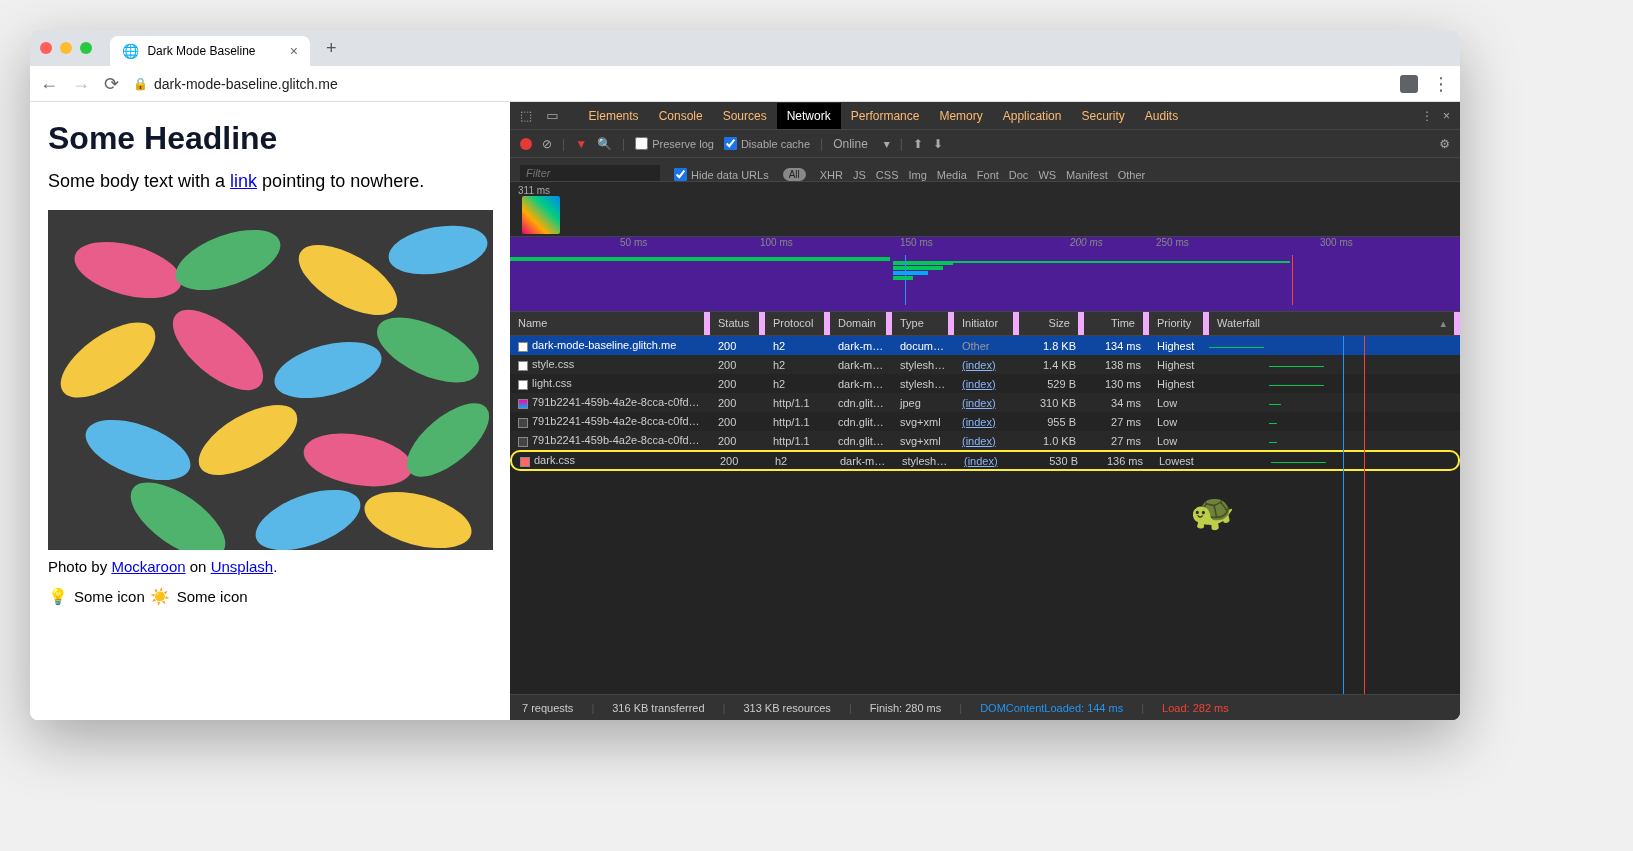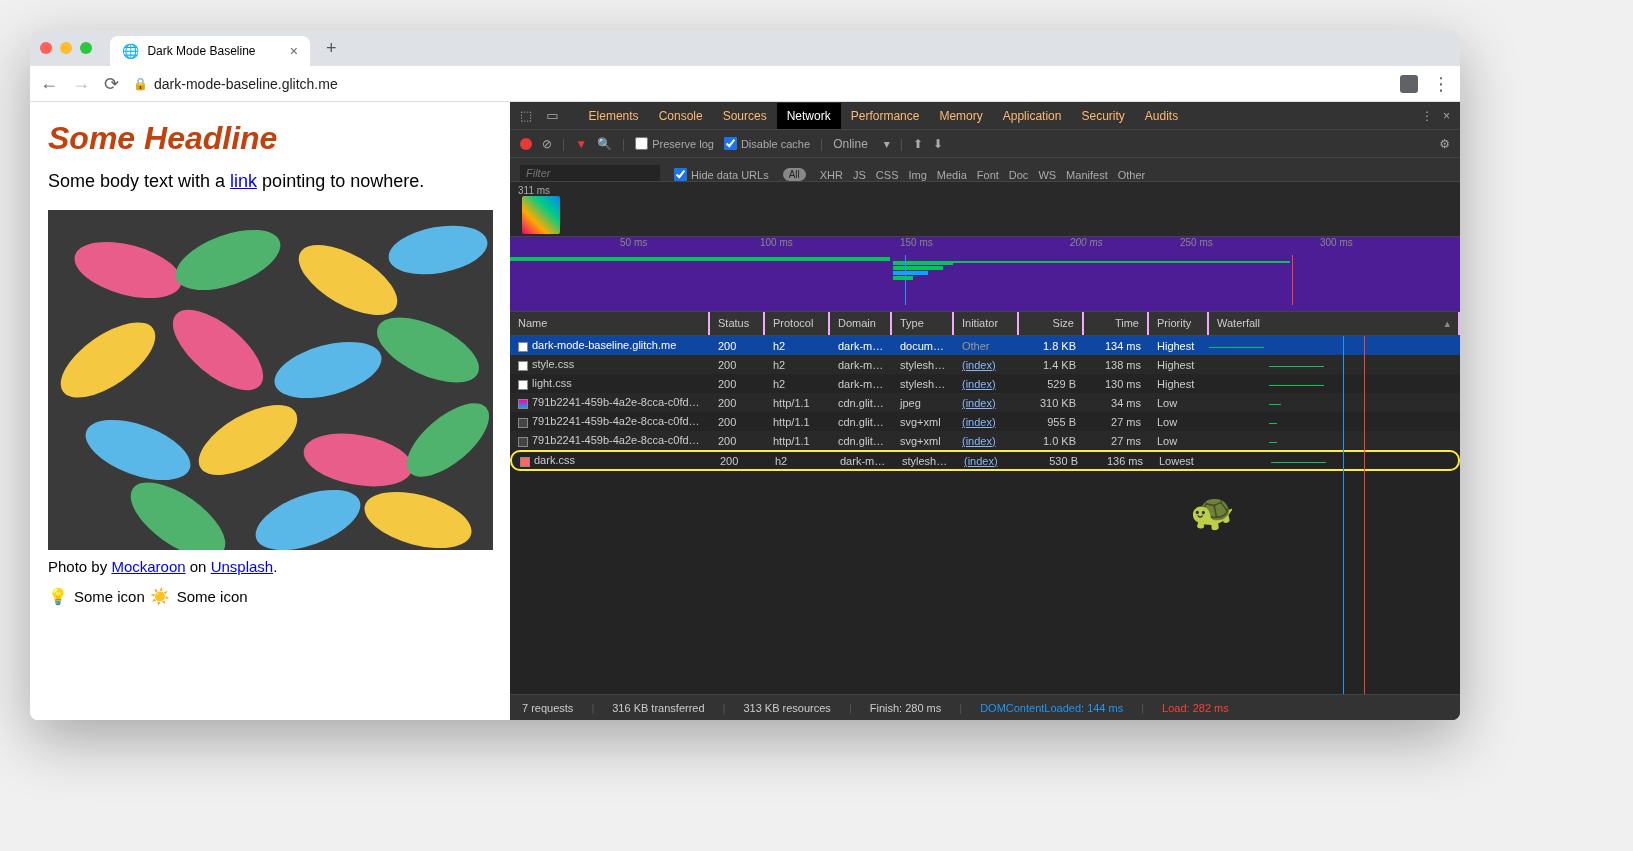--- a/index.html
+++ b/index.html
@@ -19,21 +19,21 @@
 .nav-arrow { color: #5f6368; font-size: 18px; }
 .nav-arrow.disabled { color: #bbb; }
 .url-field { flex: 0 0 auto; display: flex; align-items: center; gap: 6px; font-size: 14px; color: #202124; }
 .url-field .lock-icon { font-size: 12px; color: #666; }
 .url-spacer { flex: 1; }
 .ext-icon { width: 18px; height: 18px; background: #5f6368; border-radius: 3px; }
 .kebab { color: #5f6368; font-size: 18px; }
 
 .content { flex: 1; display: flex; }
 .page { width: 480px; background: #fff; padding: 18px; overflow: auto; }
-.page h1 { color: #c2410c; font-size: 32px; font-style: italic; font-weight: bold; margin-bottom: 14px; }
+.page h1 { color: #0f172a; font-size: 32px; font-weight: bold; margin-bottom: 14px; }
 .body-text { font-size: 18px; margin-bottom: 18px; }
 .body-text a, .caption a { color: #0000ee; text-decoration: underline; }
 .input-row { display: flex; gap: 8px; margin-bottom: 14px; }
 .input-row input { border: 1px solid #000; padding: 6px 8px; font-size: 15px; width: 175px; }
 .input-row button { background: #0000ee; color: #fff; border: none; padding: 8px 14px; font-size: 15px; }
 .hero-image { width: 445px; height: 340px; background: #d0d0d0; margin-bottom: 8px; position: relative; overflow: hidden; }
 .hero-image svg { position: absolute; top: 0; left: 0; }
 .caption { font-size: 15px; margin-bottom: 12px; }
 .icon-row { display: flex; align-items: center; gap: 6px; font-size: 15px; }
 .icon-row .bulb-icon { font-size: 16px; }
@@ -63,21 +63,21 @@
 .ov-thumb { width: 38px; height: 38px; margin-left: 4px; background: linear-gradient(45deg,#e07,#fa0,#0c8,#08e); border-radius: 2px; }
 
 .dt-timeline { height: 75px; background: #4c1d95; border-bottom: 1px solid #444; position: relative; }
 .tl-ruler { height: 18px; display: flex; position: relative; }
 .tl-tick { position: absolute; font-size: 10px; color: #888; }
 .tl-bars { position: relative; height: 50px; }
 .tl-bar { position: absolute; height: 4px; background: #00c853; }
 
 .dt-table { flex: 1; display: flex; flex-direction: column; overflow: hidden; }
 .dt-thead { display: flex; background: #333; border-bottom: 1px solid #444; font-size: 11px; }
-.dt-th { padding: 5px 8px; border-right: 2px solid #f0abfc; color: #ccc; }
+.dt-th { padding: 5px 8px; border-right: 6px solid #f0abfc; color: #ccc; }
 .dt-tbody { flex: 1; background: #242424; position: relative; }
 .dt-tr { display: flex; height: 19px; align-items: center; font-size: 11px; }
 .dt-tr.even { background: #292929; }
 .dt-tr.selected { background: #0d47a1; color: #fff; }
 .dt-tr.highlighted { border: 2px solid #ffeb3b; border-radius: 10px; height: 21px; }
 .dt-td { padding: 2px 8px; overflow: hidden; text-overflow: ellipsis; white-space: nowrap; }
 .dt-td a { color: #8ab4f8; text-decoration: underline; }
 .file-ico { display: inline-block; width: 10px; height: 10px; vertical-align: middle; margin-right: 4px; border: 1px solid #888; }
 .file-ico.doc { background: #fff; }
 .file-ico.css { background: #fff; }
@@ -239,21 +239,21 @@
           <div class="ov-thumb"></div>
         </div>
       </div>
 
       <div class="dt-timeline">
         <div class="tl-ruler" id="tl-ruler">
             <span class="tl-tick" style="left: 110px;">50 ms</span>
             <span class="tl-tick" style="left: 250px;">100 ms</span>
             <span class="tl-tick" style="left: 390px;">150 ms</span>
             <span class="tl-tick" style="left: 560px; font-style: italic;">200 ms</span>
-            <span class="tl-tick" style="left: 670px;">250 ms</span>
+            <span class="tl-tick" style="left: 646px;">250 ms</span>
             <span class="tl-tick" style="left: 810px;">300 ms</span>
           </div>
         <div class="tl-bars">
           <div class="tl-bar" style="left:0; width:380px; top:2px;"></div>
           <div class="tl-bar" style="left:383px; width:60px; top:6px;"></div>
           <div class="tl-bar" style="left:383px; width:50px; top:11px;"></div>
           <div class="tl-bar" style="left:383px; width:35px; top:16px; background:#03a9f4;"></div>
           <div class="tl-bar" style="left:383px; width:20px; top:21px;"></div>
           <div class="tl-bar" style="left:440px; width:340px; top:6px; height:2px;"></div>
           <div class="vline blue" style="left:395px;"></div>

